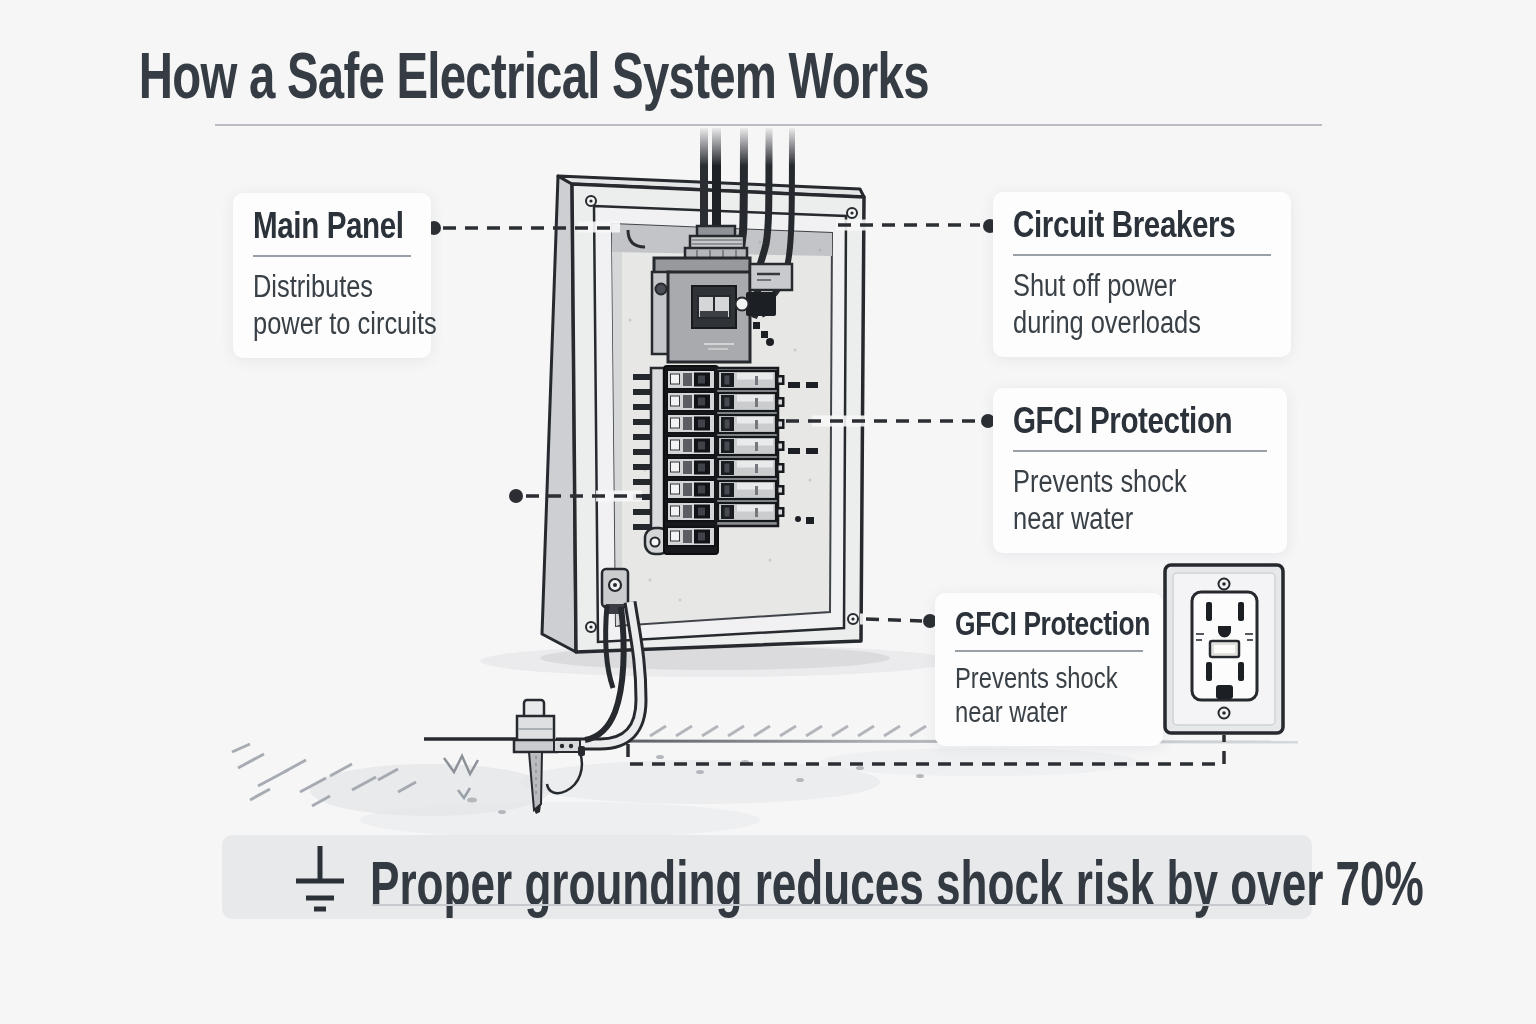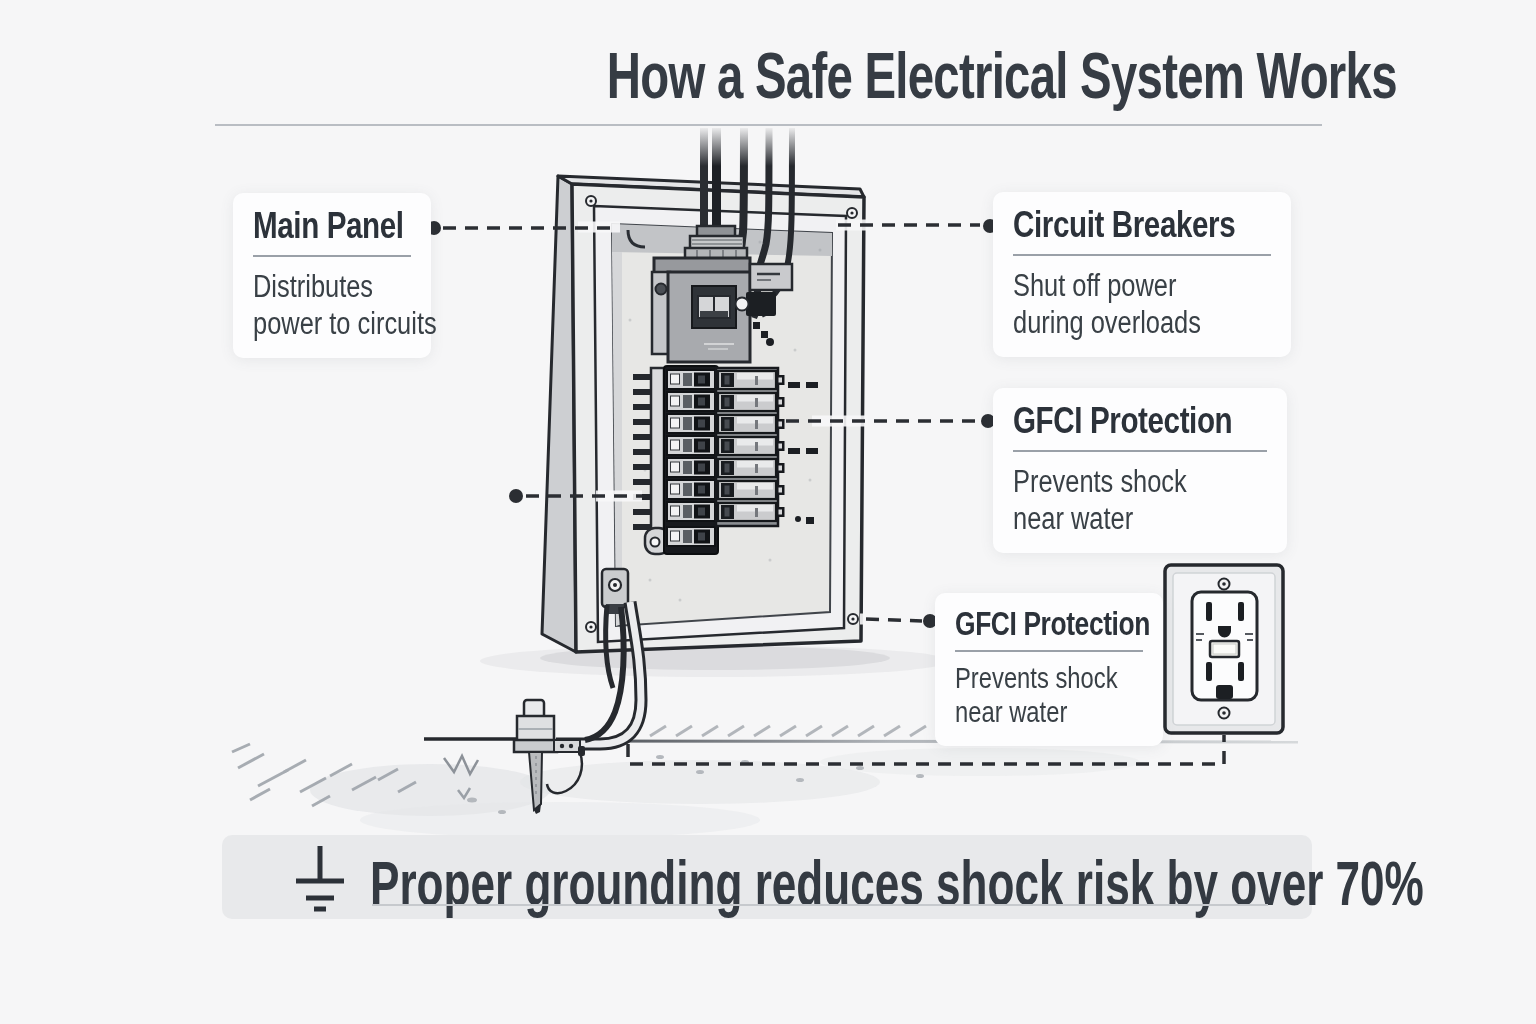--- a/index.html
+++ b/index.html
@@ -1,18 +1,18 @@
 <!DOCTYPE html>
 <html><head>
 <meta charset="utf-8">
 <style>
   html,body{margin:0;padding:0;background:#f6f6f7;}
   .stage{position:relative;width:1536px;height:1024px;background:#f6f6f7;overflow:hidden;
          font-family:"Liberation Sans",sans-serif;}
-  .page-title{position:absolute;left:0;top:44px;width:100%;text-align:right;
+  .page-title{position:absolute;left:0;top:44px;width:100%;text-align:left;
               font-size:64px;font-weight:700;color:#363c44;letter-spacing:-1px;line-height:1;z-index:3;}
   .page-title span{display:inline-block;transform:scaleX(.74);transform-origin:center;white-space:nowrap;}
   .title-rule{position:absolute;left:215px;top:124px;width:1107px;height:2px;background:#b9bdc3;z-index:1;}
   .illustration{position:absolute;left:0;top:0;z-index:2;}
   .card{position:absolute;background:#fdfdfe;border-radius:10px;z-index:4;
         box-shadow:0 2px 14px rgba(90,95,105,.10);padding:14px 20px 16px;}
   .card .t{font-size:37px;font-weight:700;color:#2c323a;line-height:1.05;letter-spacing:-.5px;
            transform:scaleX(.80);transform-origin:left center;white-space:nowrap;}
   .card .rule{height:2px;background:#9aa0a8;margin:9px 0 11px;}
   .card .d{font-size:31px;color:#394046;line-height:1.2;}

